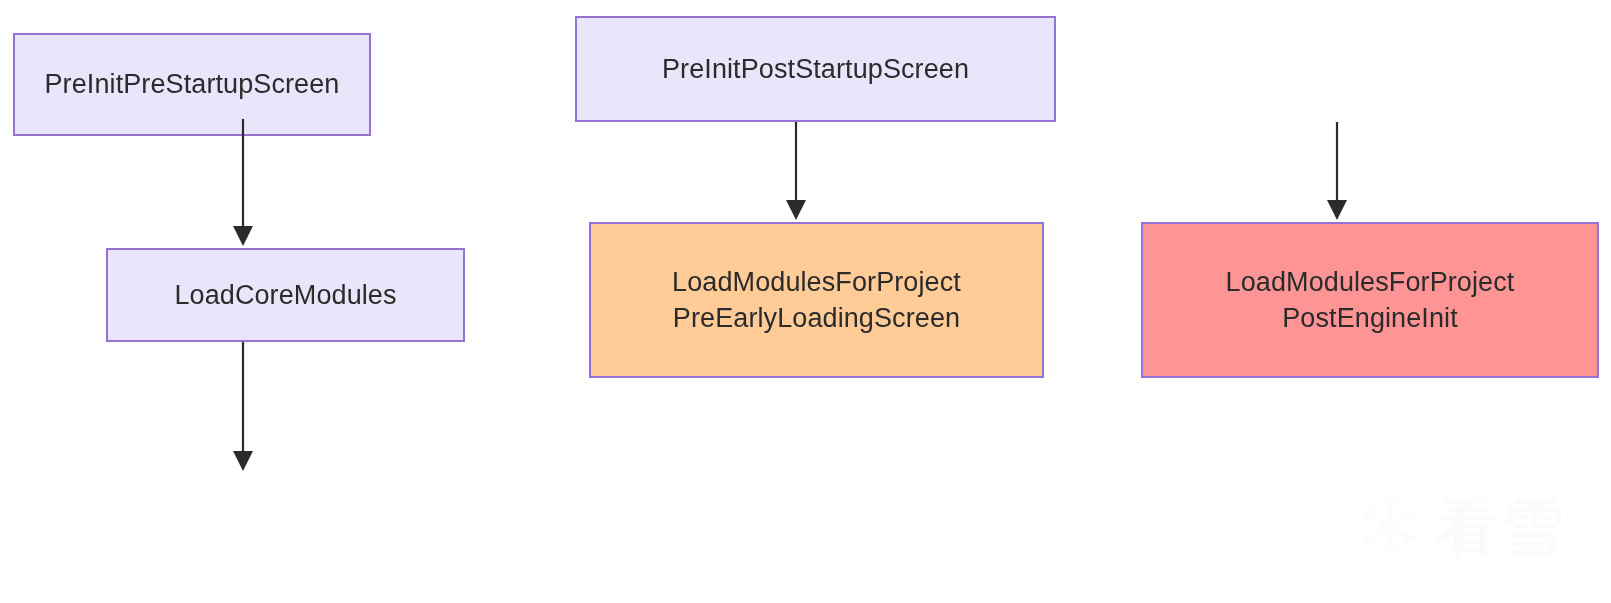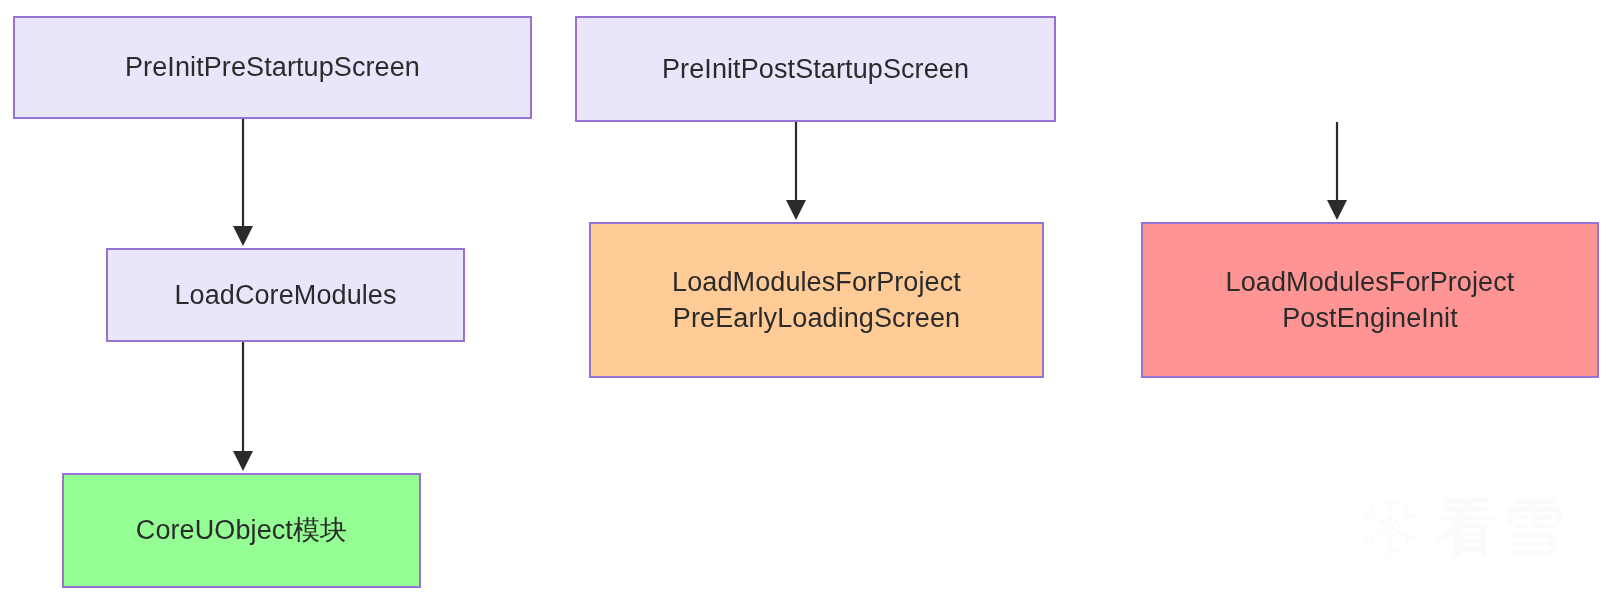--- a/index.html
+++ b/index.html
@@ -73,31 +73,28 @@
     letter-spacing: 4px;
     font-family: "DejaVu Sans", "Liberation Sans", sans-serif;
     text-shadow: 0 0 2px #f2f2f2;
   }
 </style>
 </head>
 <body>
 
 <div id="canvas">
 
-  <div class="node fill-lavender" style="left: 13px; top: 16px; width: 519px; height: 103px; background: rgb(233, 230, 251); border-color: rgb(150, 115, 211); color: rgb(43, 43, 43);">
+  <div class="node fill-lavender" style="left: 13px; top: 33px; width: 358px; height: 103px; background: rgb(233, 230, 251); border-color: rgb(150, 115, 211); color: rgb(43, 43, 43);">
     <span>PreInitPreStartupScreen</span>
   </div>
 
   <div class="node fill-lavender" style="left: 62px; top: 248px; width: 359px; height: 94px; background: rgb(233, 230, 251); border-color: rgb(150, 115, 211); color: rgb(43, 43, 43); margin-left: 44px;">
     <span>LoadCoreModules</span>
   </div>
 
-  <div class="node fill-green" style="left: 62px; top: 473px; width: 359px; height: 115px; background: rgb(148, 253, 148); border-color: rgb(150, 115, 211); color: rgb(43, 43, 43);">
-    <span>CoreUObject模块</span>
-  </div>
 
   <div class="node fill-lavender" style="left: 575px; top: 16px; width: 481px; height: 106px; background: rgb(233, 230, 251); border-color: rgb(150, 115, 211); color: rgb(43, 43, 43);">
     <span>PreInitPostStartupScreen</span>
   </div>
 
   <div class="node fill-orange" style="left: 589px; top: 222px; width: 455px; height: 156px; background: rgb(255, 204, 151); border-color: rgb(150, 115, 211); color: rgb(43, 43, 43);">
     <span>LoadModulesForProject
 PreEarlyLoadingScreen</span>
   </div>
 

